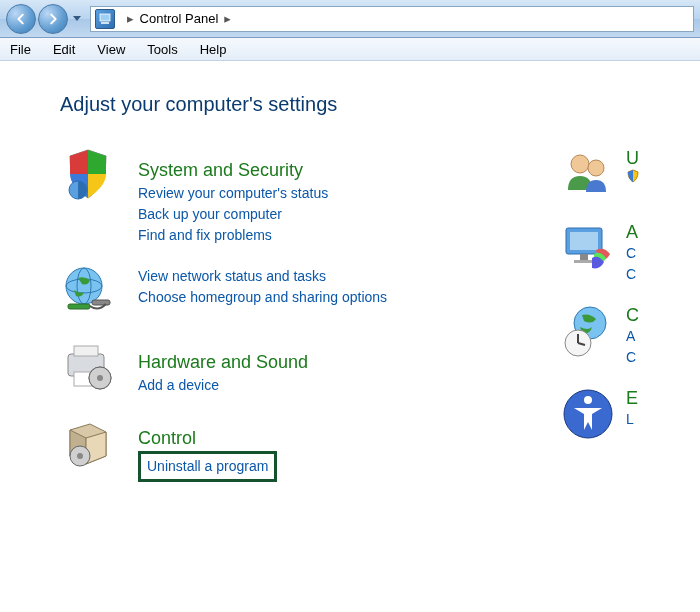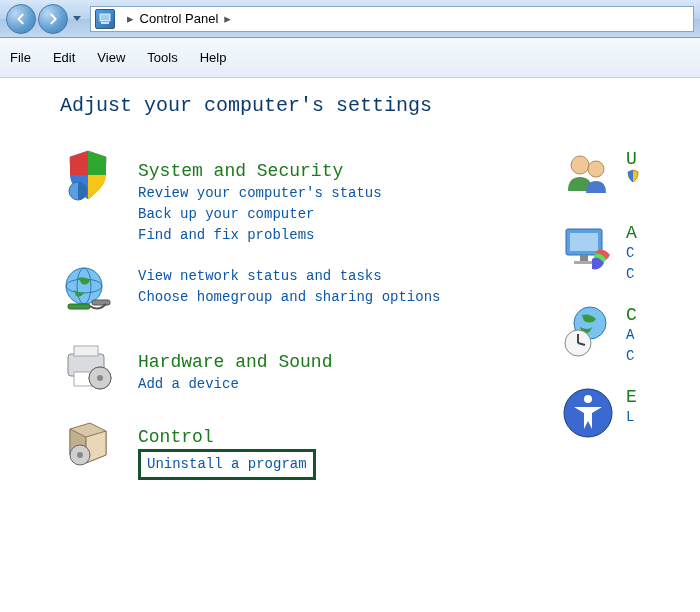--- a/index.html
+++ b/index.html
@@ -9,25 +9,25 @@
     .nav-toolbar { height: 38px; background: linear-gradient(to bottom, #d6e7f7 0%, #b9d4ef 50%, #a8c7e8 51%, #c2d9f0 100%); border-bottom: 1px solid #7a9ec3; display: flex; align-items: center; padding: 0 6px; }
     .nav-btn { width: 30px; height: 30px; border-radius: 50%; background: radial-gradient(circle at 30% 30%, #bcd8f5, #5e9bd0 60%, #3b7ab5); border: 1px solid #4a7aa8; display: flex; align-items: center; justify-content: center; margin-right: 2px; cursor: pointer; }
     .nav-btn svg { width: 14px; height: 14px; }
     .nav-dropdown { width: 14px; height: 30px; display: flex; align-items: center; justify-content: center; margin-right: 6px; cursor: pointer; }
     .breadcrumb-bar { flex: 1; height: 26px; background: #fff; border: 1px solid #8aa7c2; display: flex; align-items: center; padding: 0 4px; }
     .breadcrumb-icon { width: 20px; height: 20px; background: linear-gradient(135deg, #5aa0e0, #2d6eb0); border: 1px solid #2a5a8a; border-radius: 2px; margin-right: 6px; display:flex; align-items:center; justify-content:center;}
     .breadcrumb-sep { margin: 0 6px; color: #555; }
     .breadcrumb-text { color: #000; }
     
     
-    .menu-bar { height: 40px; background: linear-gradient(to bottom, #f5f9fd, #e4eef8); border-bottom: 1px solid #c0d2e5; display: flex; align-items: center; padding: 0 10px; gap: 22px; }
+    .menu-bar { height: 23px; background: linear-gradient(to bottom, #f5f9fd, #e4eef8); border-bottom: 1px solid #c0d2e5; display: flex; align-items: center; padding: 0 10px; gap: 22px; }
     .menu-item { color: #000; cursor: pointer; }
     
     
-    .content { padding: 16px 0 0 60px; position: relative; height: calc(612px - 62px); overflow: hidden; font-family: Liberation Mono, monospace; }
+    .content { padding: 32px 0 0 60px; position: relative; height: calc(612px - 62px); overflow: hidden; }
     .page-title { color: #0a3a6e; font-size: 20px; font-weight: normal; margin-bottom: 30px; }
     
     .categories { display: flex; }
     .col-left { width: 500px; }
     .col-right { width: 140px; }
     
     .category { display: flex; margin-bottom: 18px; }
     .cat-icon { width: 56px; height: 56px; margin-right: 22px; flex-shrink: 0; }
     .cat-body { padding-top: 2px; }
     .cat-title { color: #1b7a1b; font-size: 18px; font-weight: normal; margin-bottom: 2px; cursor: pointer; margin-top: 12px; }

